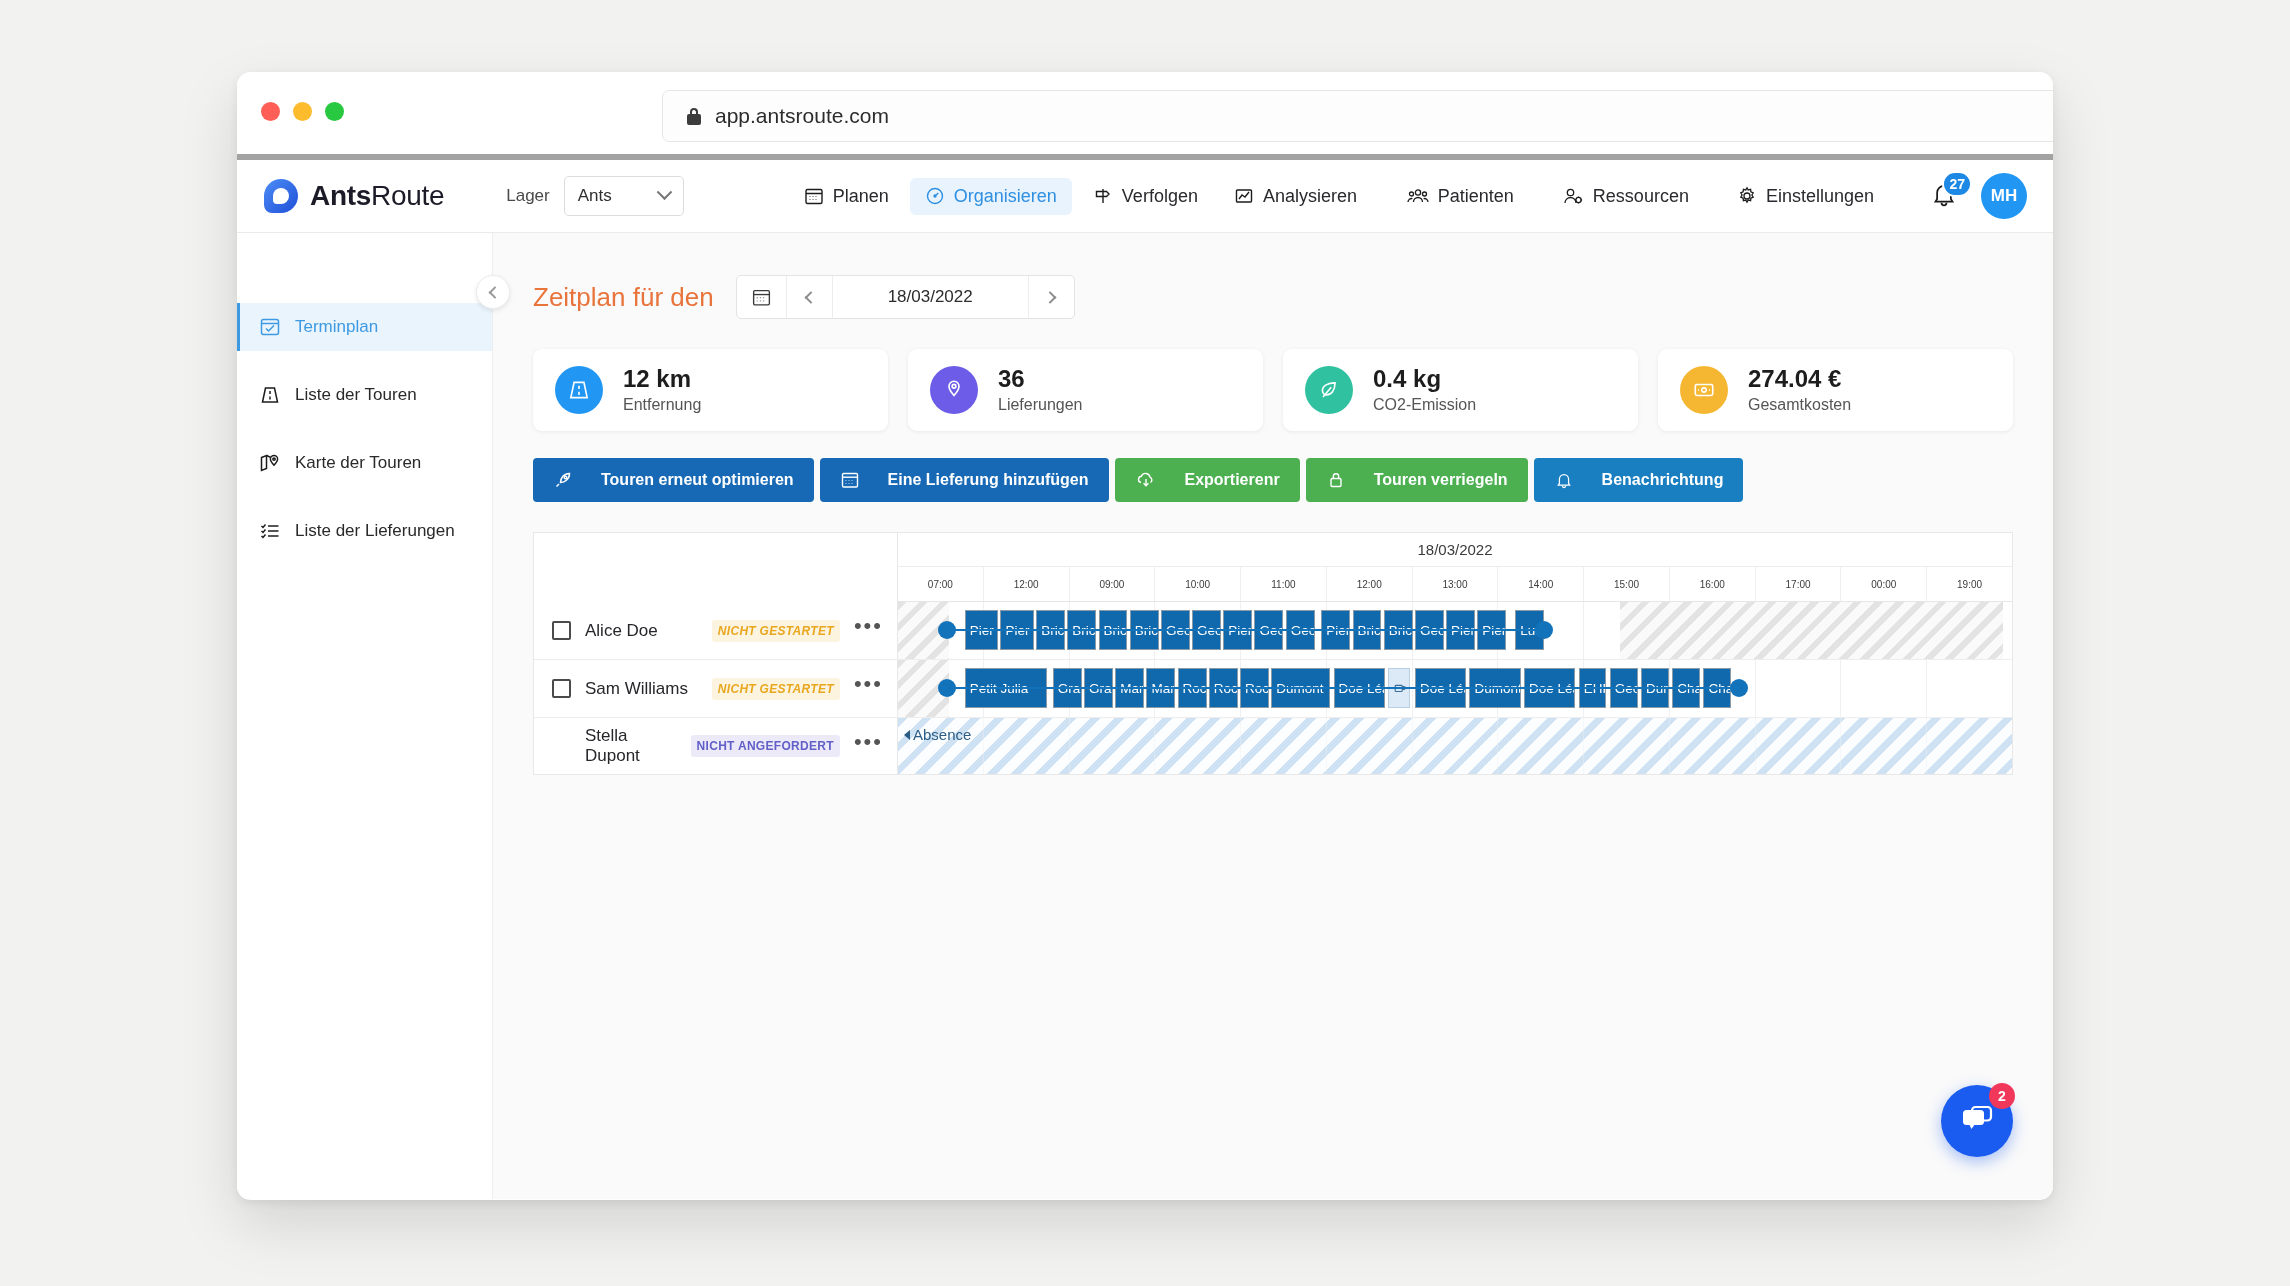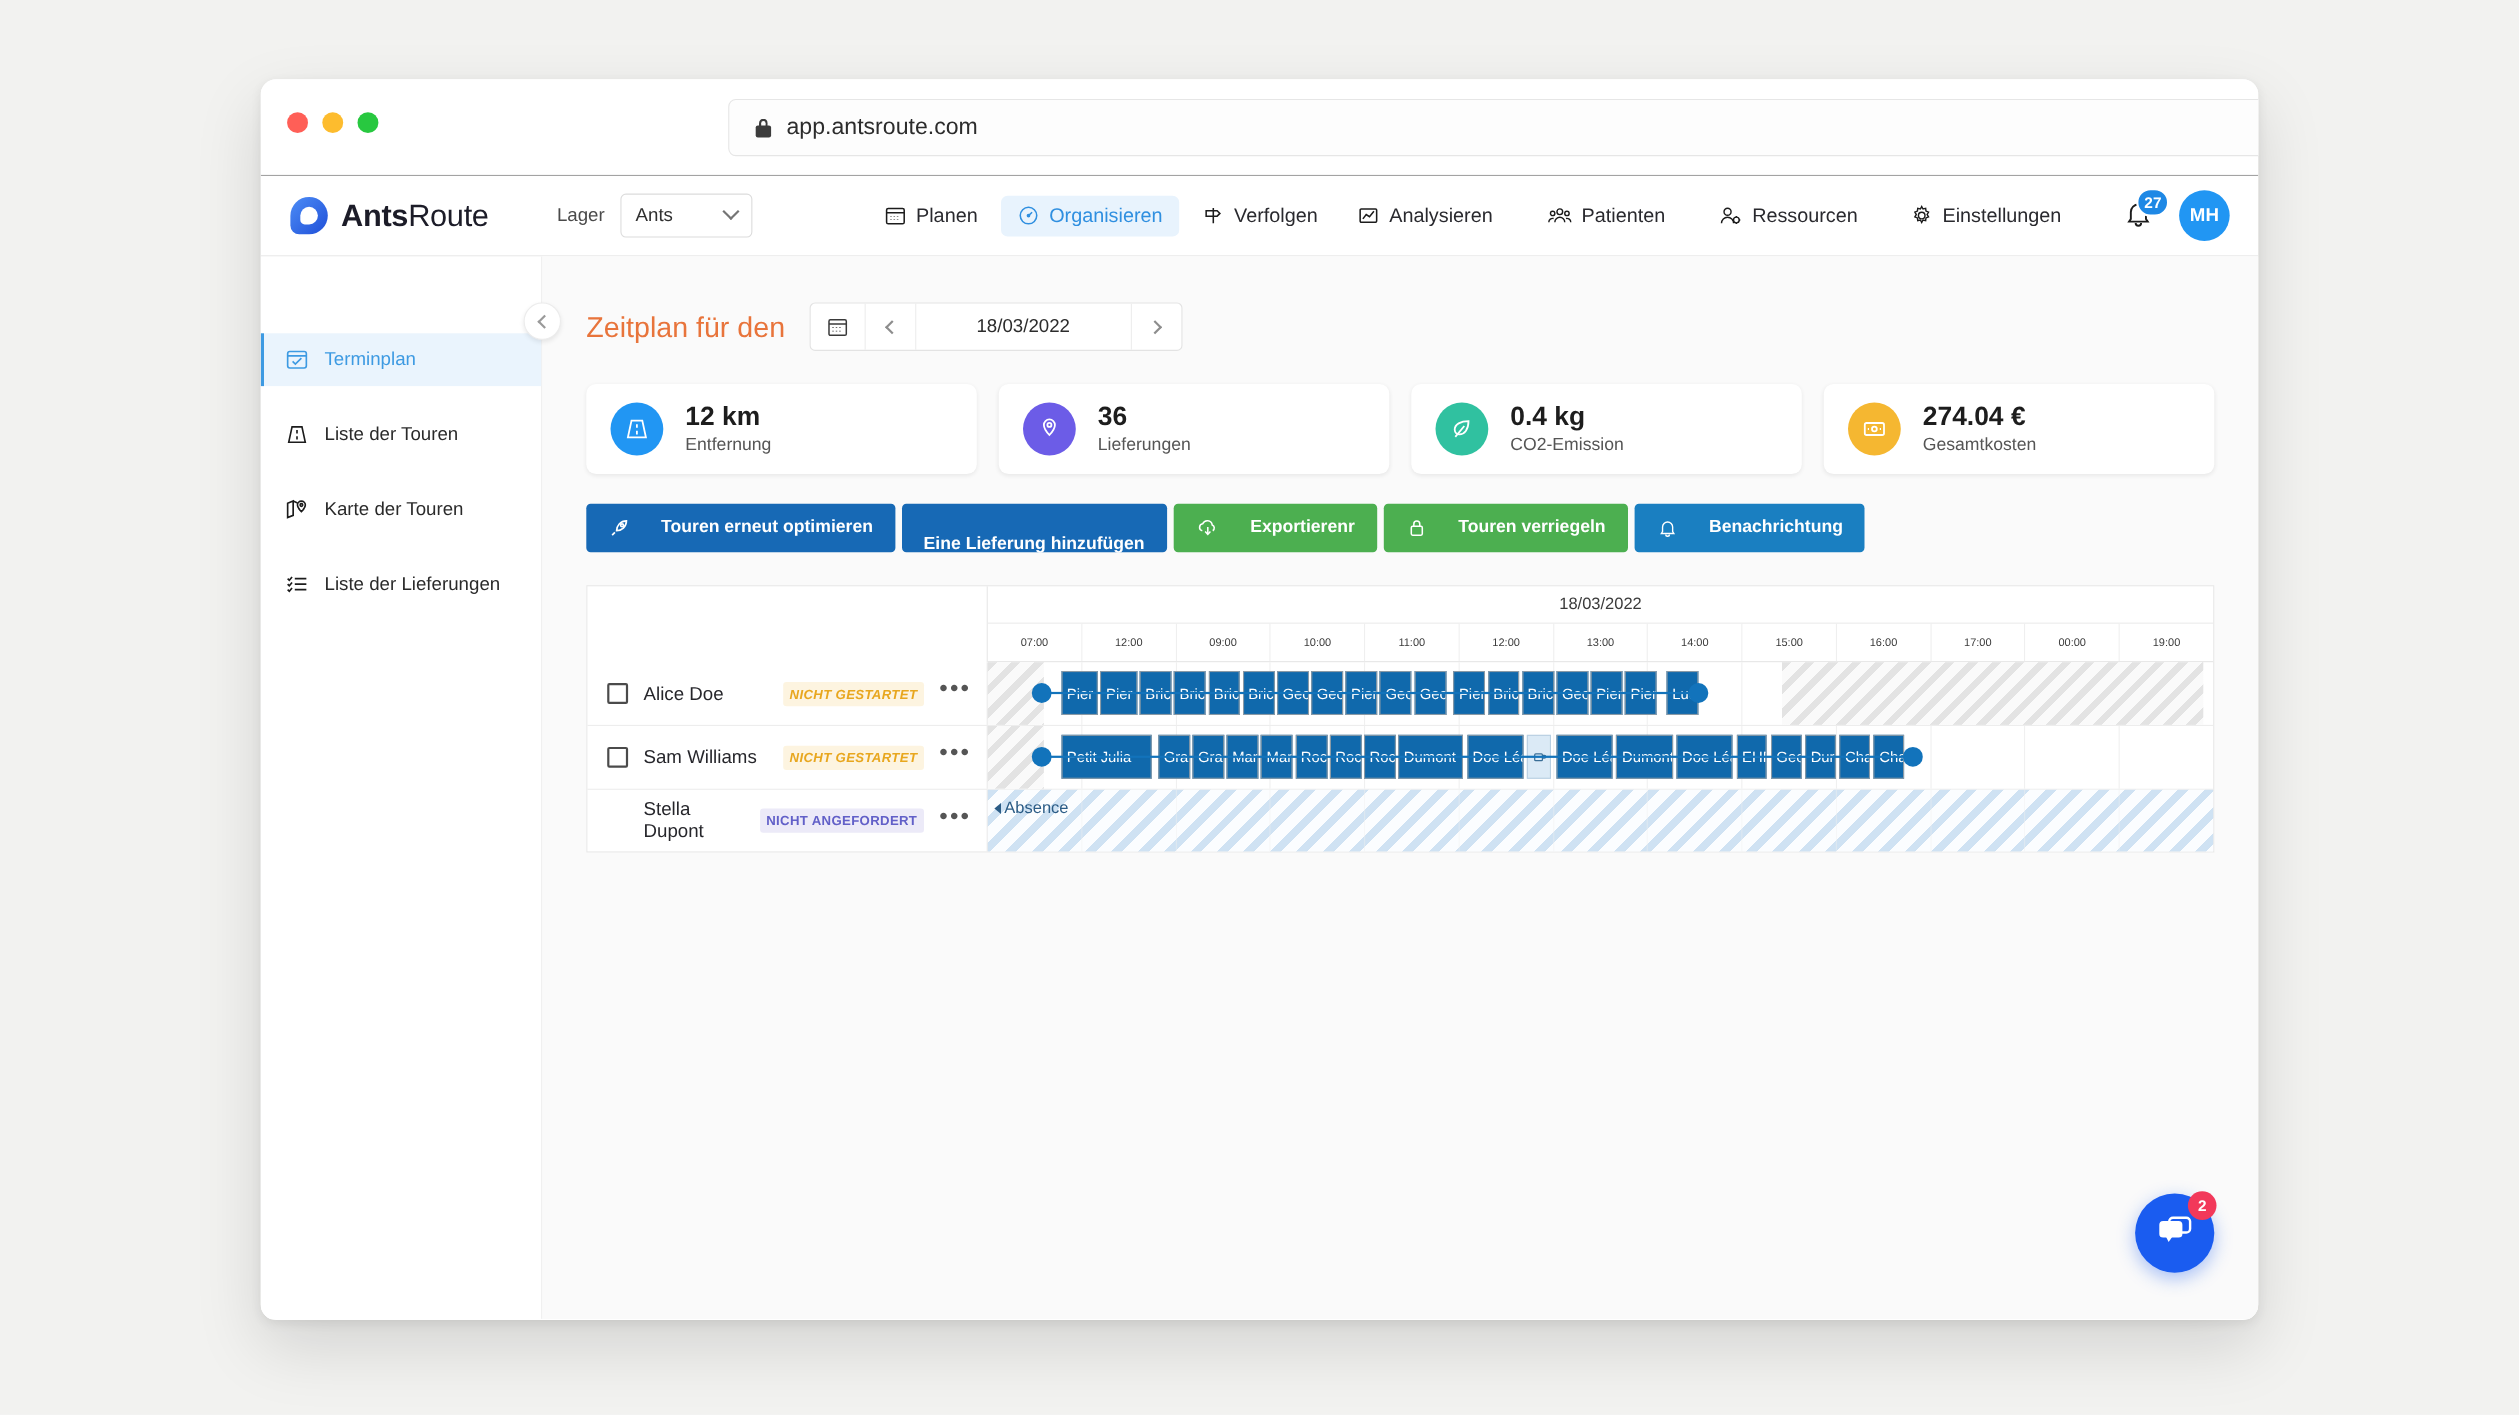--- a/index.html
+++ b/index.html
@@ -15,21 +15,21 @@
   .window {
     position: absolute; left: 237px; top: 72px;
     width: 1816px; height: 1128px;
     background: #ffffff;
     border-radius: 14px;
     box-shadow: 0 24px 60px rgba(0,0,0,0.13), 0 3px 10px rgba(0,0,0,0.07);
     overflow: hidden;
   }
   .titlebar {
     position: relative; height: 88px; background: #ffffff;
-    border-bottom: 1px solid #a3a3a3;
+    border-bottom: 6px solid #a3a3a3;
   }
   .dots { position: absolute; left: 24px; top: 110px; display: flex; gap: 13px; }
   .dot { width: 19px; height: 19px; border-radius: 50%; }
   .dot.red { background: #ff5f57; }
   .dot.yellow { background: #fdbc2e; }
   .dot.green { background: #28c840; }
   .urlbar {
     position: absolute; left: 425px; top: 96px;
     width: 1450px; height: 52px;
     background: #fdfdfd; border: 1px solid #e6e6e6; border-radius: 7px;
@@ -141,21 +141,21 @@
   .kpi-lab { font-size: 16px; color: #555; margin-top: 4px; }
 
   
   .actions { display: flex; gap: 6px; margin: 27px 0 0 40px; }
   .btn {
     height: 44px; border-radius: 4px; display: flex; align-items: center;
     gap: 28px; padding: 0 20px; color: #fff; font-size: 16px; font-weight: 700;
     white-space: nowrap;
   }
   .btn.blue { background: #1769b5; }
-  .btn.blue2 { background: #1769b5; flex-direction: column; }
+  .btn.blue2 { background: #1769b5; }
   .btn.green { background: #4caf50; }
   .btn.blue3 { background: #1a7fc1; }
 
   
   .gantt { margin: 30px 40px 0 40px; background: #fff; border: 1px solid #e8e8e8; }
   .gantt-head { display: flex; }
   .gh-left { width: 364px; flex: none; border-right: 1px solid #e8e8e8; }
   .gh-right { flex: 1; }
   .gh-date {
     height: 34px; display: flex; align-items: center; justify-content: center;

